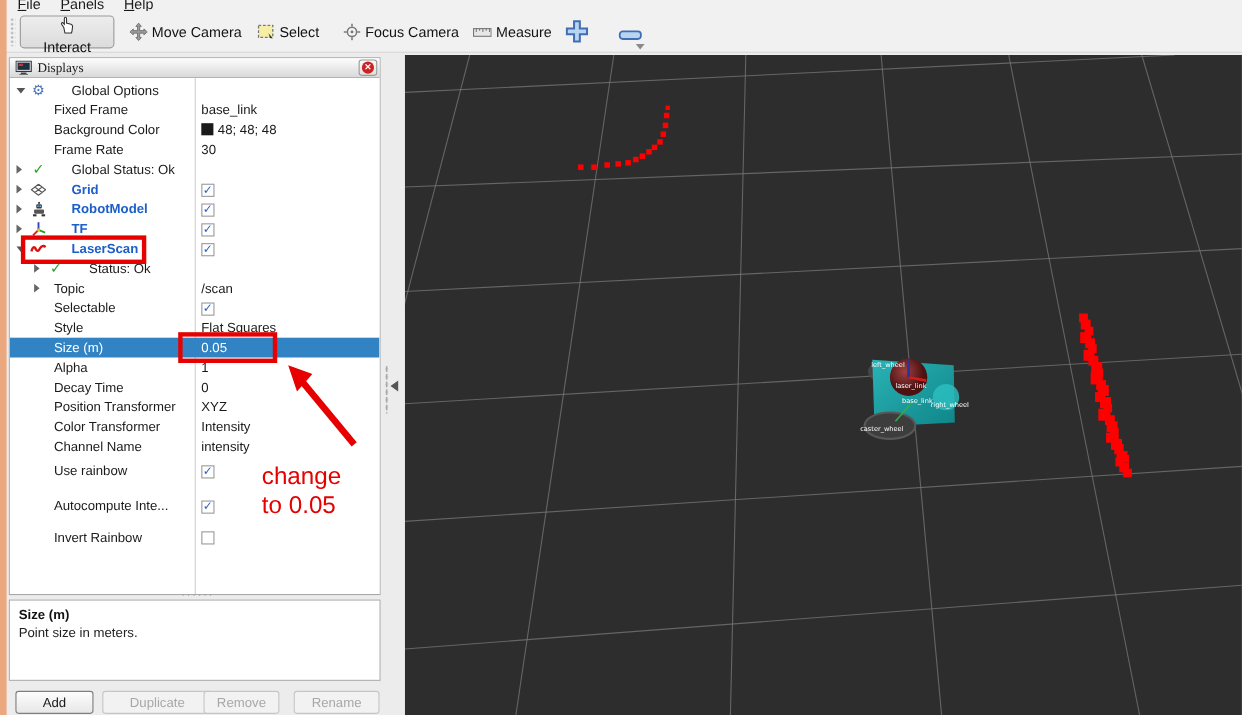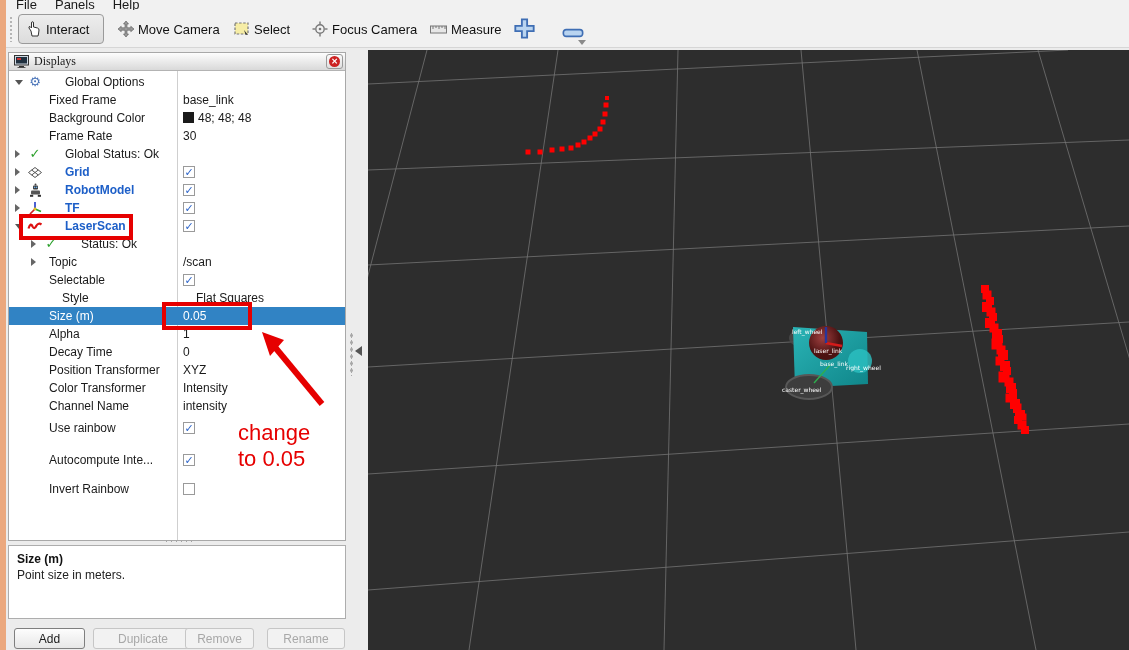--- a/index.html
+++ b/index.html
@@ -14,21 +14,21 @@
   #menubar { position:absolute; left:0; top:0; width:1129px; height:10px; background:#f1f1f1; overflow:hidden; z-index:5; }
   .menu-item { display:inline-block; font-size:13px; color:#1a1a1a; margin-right:18px; transform:translateY(-5px); cursor:default; }
   .menu-item:first-child { margin-left:16px; }
 
   
   #toolbar { position:absolute; left:0; top:10px; width:1129px; height:38px; background:#f1f1f1; border-bottom:1px solid #d6d6d6; z-index:4; }
   .tb-handle { position:absolute; left:9px; top:6px; width:5px; height:26px;
     background-image:radial-gradient(#b5b5b5 1px, transparent 1.2px); background-size:4px 4px; }
   .tool-btn { position:absolute; top:4px; height:30px; display:flex; align-items:center; gap:4px;
     font-size:13px; color:#111; padding:0 8px; border-radius:4px; cursor:default; }
-  .tool-btn.active { border:1px solid #9a9a9a; background:linear-gradient(#ededed,#dcdcdc); }
+  .tool-btn.active { border:1px solid #9a9a9a; background:linear-gradient(#ededed,#dcdcdc);flex-direction:column; }
   .tool-btn svg { flex:0 0 auto; }
   .tb-flat { position:absolute; top:8px; cursor:default; }
   .tb-caret { position:absolute; width:0; height:0; border-left:4px solid transparent; border-right:4px solid transparent; border-top:5px solid #8a8a8a; }
 
   
   #displays-panel { position:absolute; left:8px; top:52px; width:338px; height:489px; border:1px solid #a8a8a8; background:#fff; z-index:3; }
   #displays-header { position:absolute; left:0; top:0; width:100%; height:18px;
     background:linear-gradient(#fdfdfd,#d9d9d9); border-bottom:1px solid #b3b3b3;
     display:flex; align-items:center; padding-left:5px; gap:5px;font-family:Liberation Serif, serif; }
   #displays-title { font-size:12px; color:#1a1a1a; }
@@ -252,21 +252,21 @@
         </div>
         <div class="trow" style="top: 182px;">
           <span class="arr r" style="left:22px"></span>
           <span class="tlabel" style="left:40px">Topic</span>
           <span class="tvalue">/scan</span>
         </div>
         <div class="trow" style="top: 200px;">
           <span class="tlabel" style="left:40px">Selectable</span>
           <span class="tvalue"><span class="cbox">✓</span></span>
         </div>
-        <div class="trow" style="top: 218px; margin-left: 13px;">
+        <div class="trow" style="top: 218px;">
           <span class="tlabel" style="left:40px">Style</span>
           <span class="tvalue">Flat Squares</span>
         </div>
         <div class="trow sel" style="top: 236px;">
           <span class="tlabel" style="left:40px">Size (m)</span>
           <span class="tvalue">0.05</span>
         </div>
         <div class="trow" style="top: 254px;">
           <span class="tlabel" style="left:40px">Alpha</span>
           <span class="tvalue">1</span>

